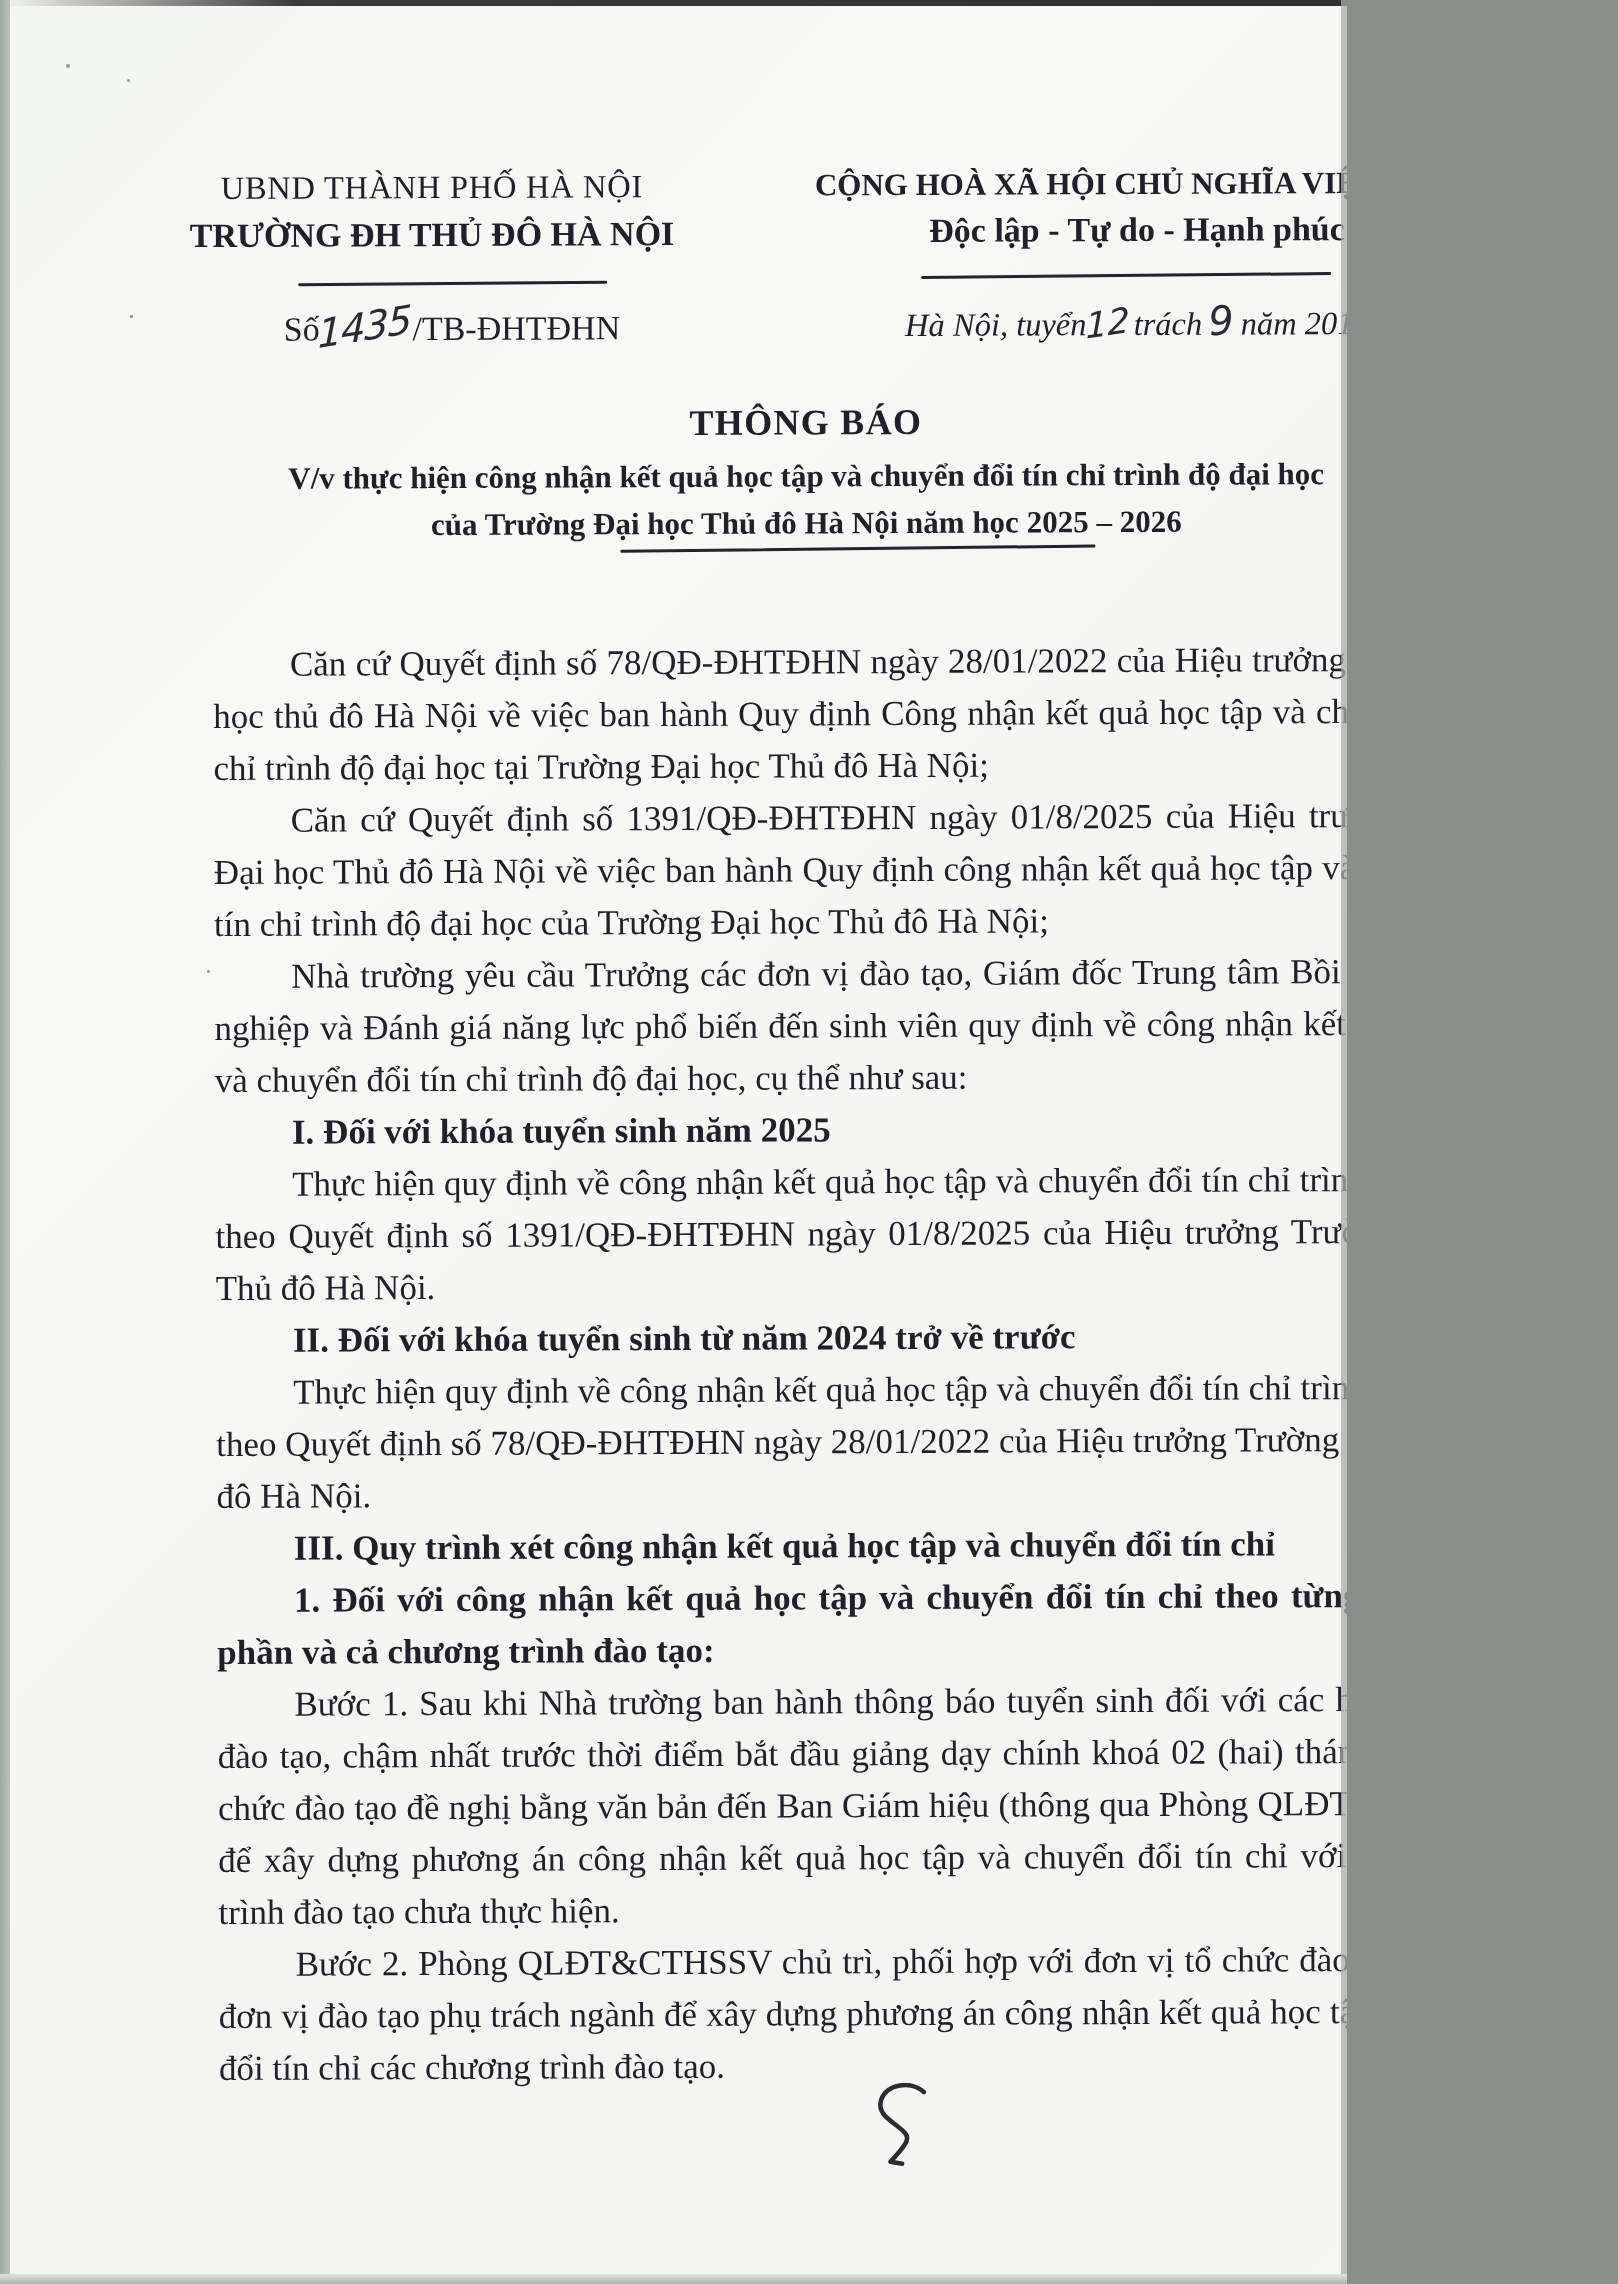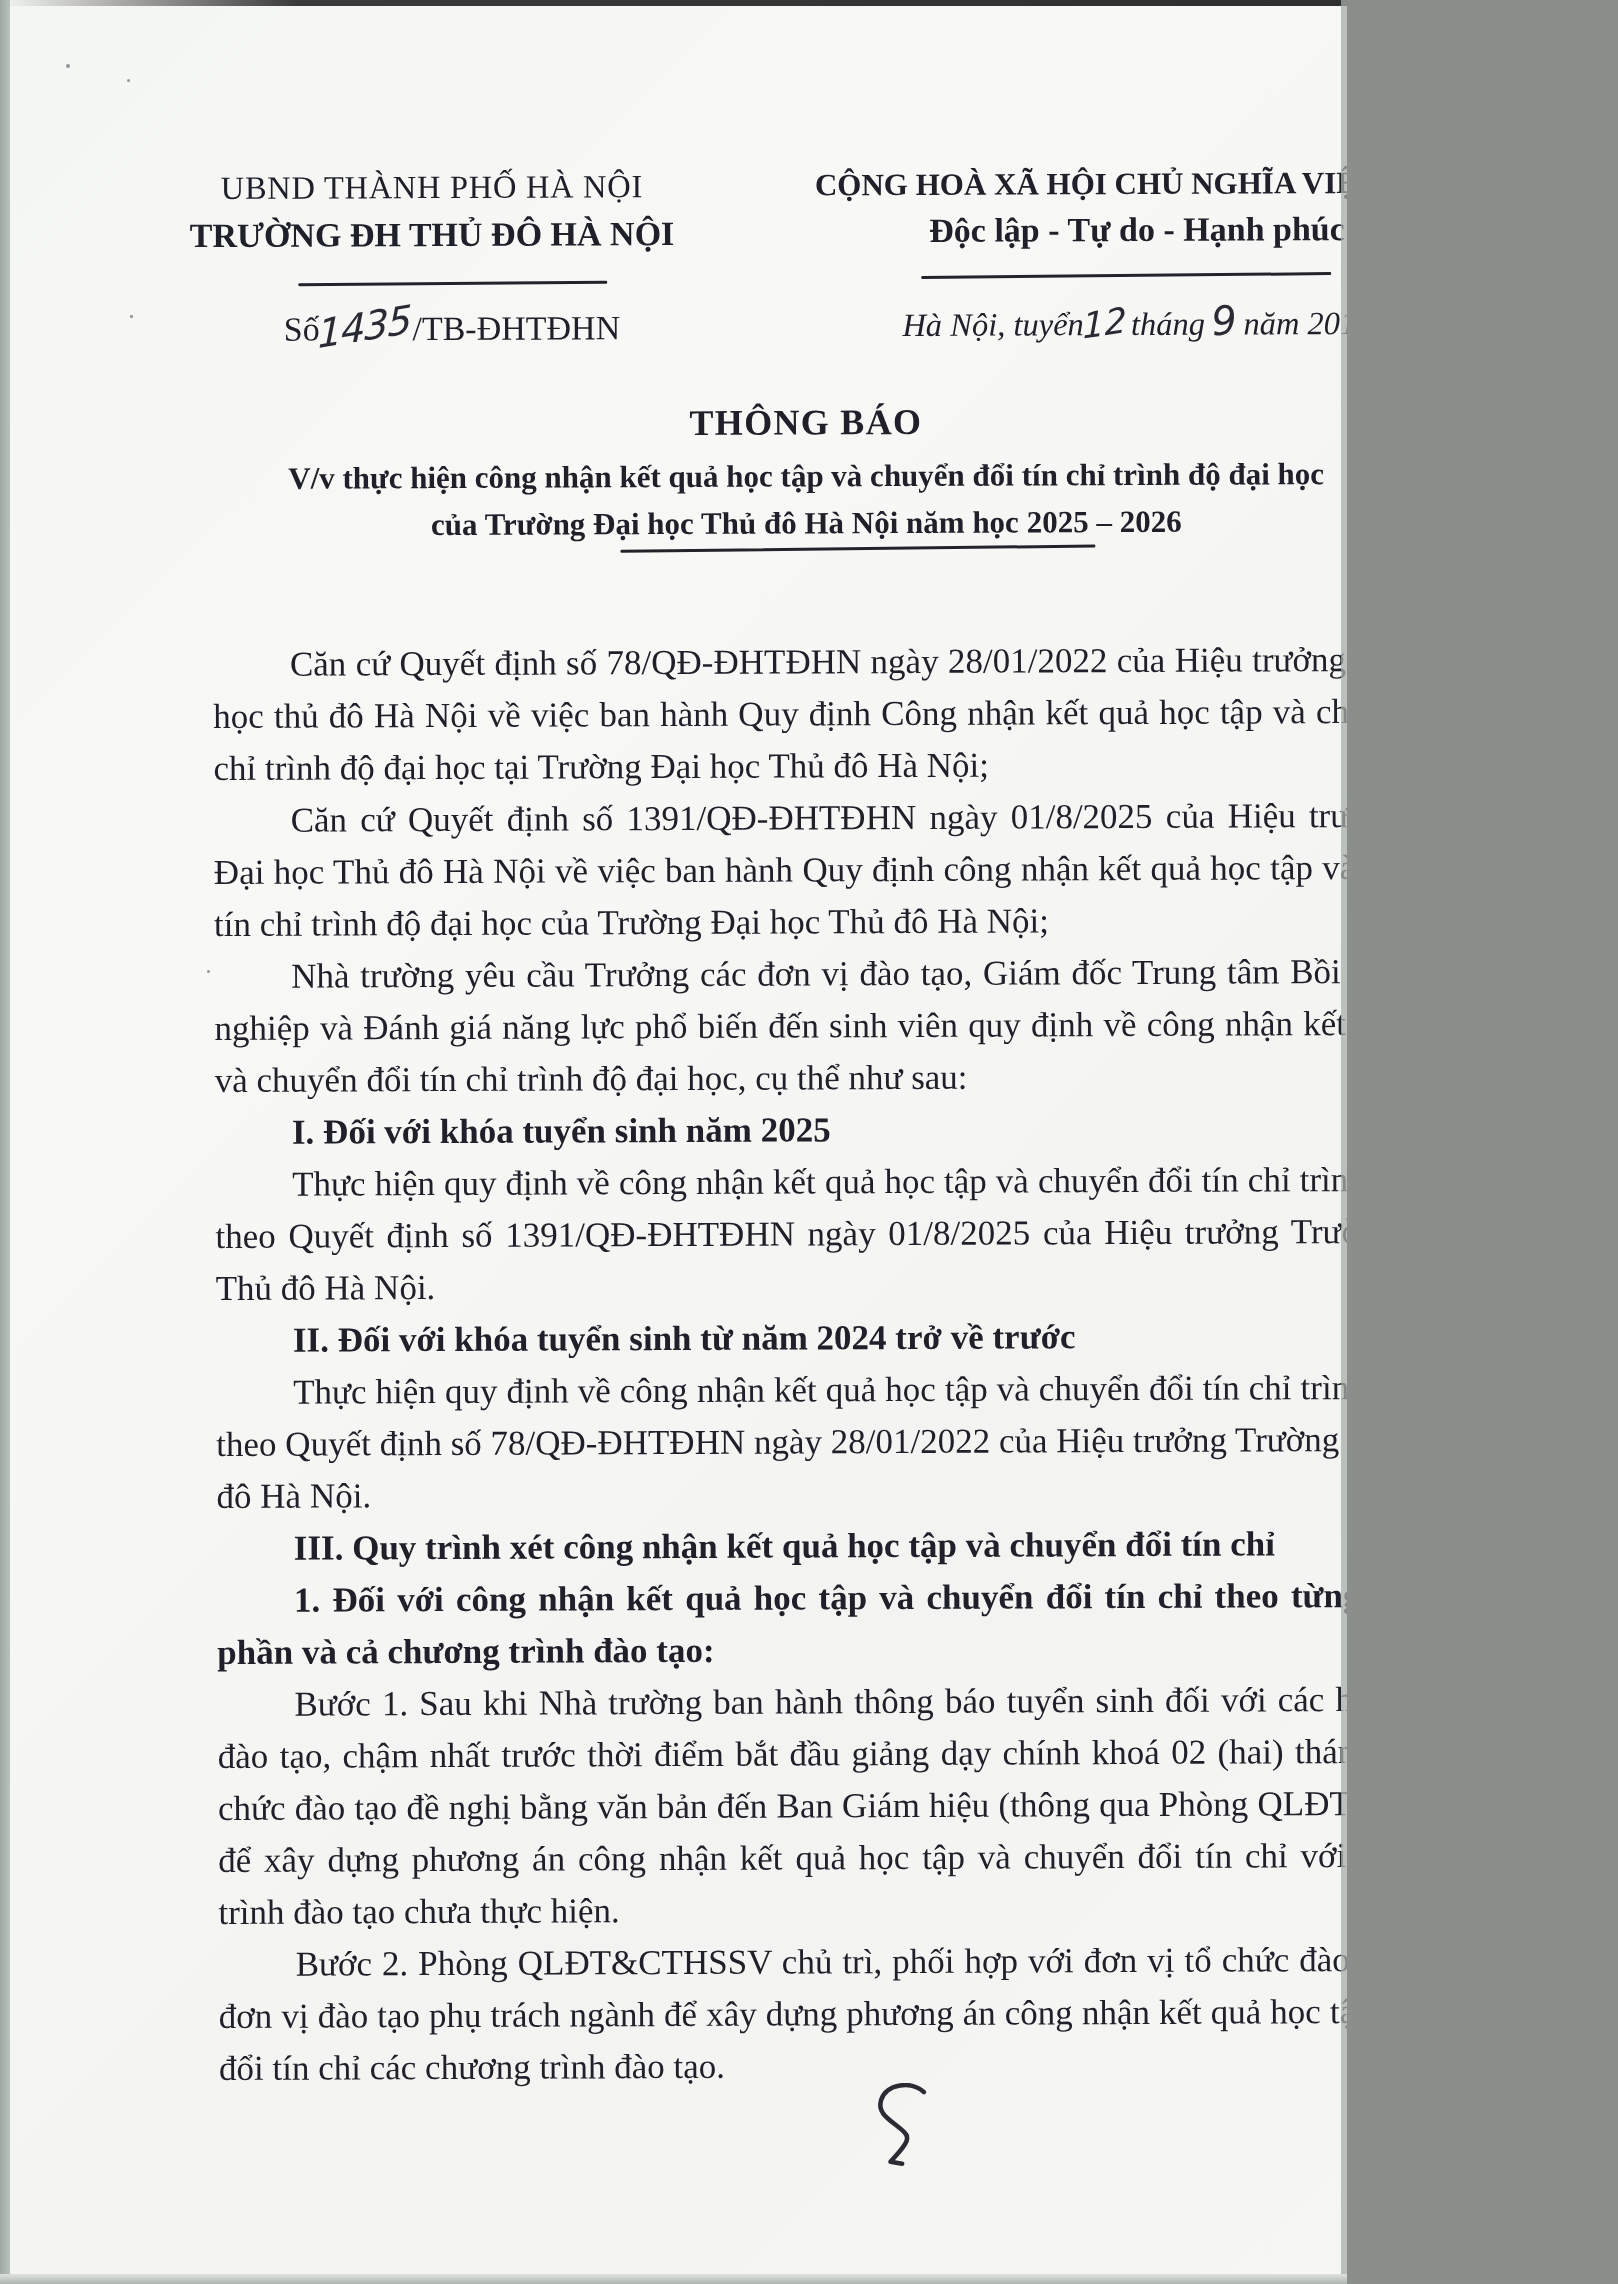--- a/index.html
+++ b/index.html
@@ -88,21 +88,21 @@
     <div class="ref-line">
       <span>Số</span><span class="hand hand-ref">1435</span><span>/TB-ĐHTĐHN</span>
     </div>
 
     <div class="hdr-right">
       <div class="motto1">CỘNG HOÀ XÃ HỘI CHỦ NGHĨA VIỆT NAM</div>
       <div class="motto2">Độc lập - Tự do - Hạnh phúc</div>
     </div>
     <div class="rule rule-right"></div>
     <div class="date-line">
-      <span>Hà Nội, tuyển</span><span class="hand hand-day">12</span><span>tháng</span><span class="hand hand-month">9</span><span>năm 2018</span>
+      <span>Hà Nội, tuyển</span><span class="hand hand-day">12</span><span>trách</span><span class="hand hand-month">9</span><span>năm 2018</span>
     </div>
 
     <div class="title-block">
       <div class="doc-type">THÔNG BÁO</div>
       <div class="subject">
         <div>V/v thực hiện công nhận kết quả học tập và chuyển đổi tín chỉ trình độ đại học</div>
         <div>của Trường Đại học Thủ đô Hà Nội năm học 2025 – 2026</div>
       </div>
     </div>
     <div class="rule rule-title"></div>

